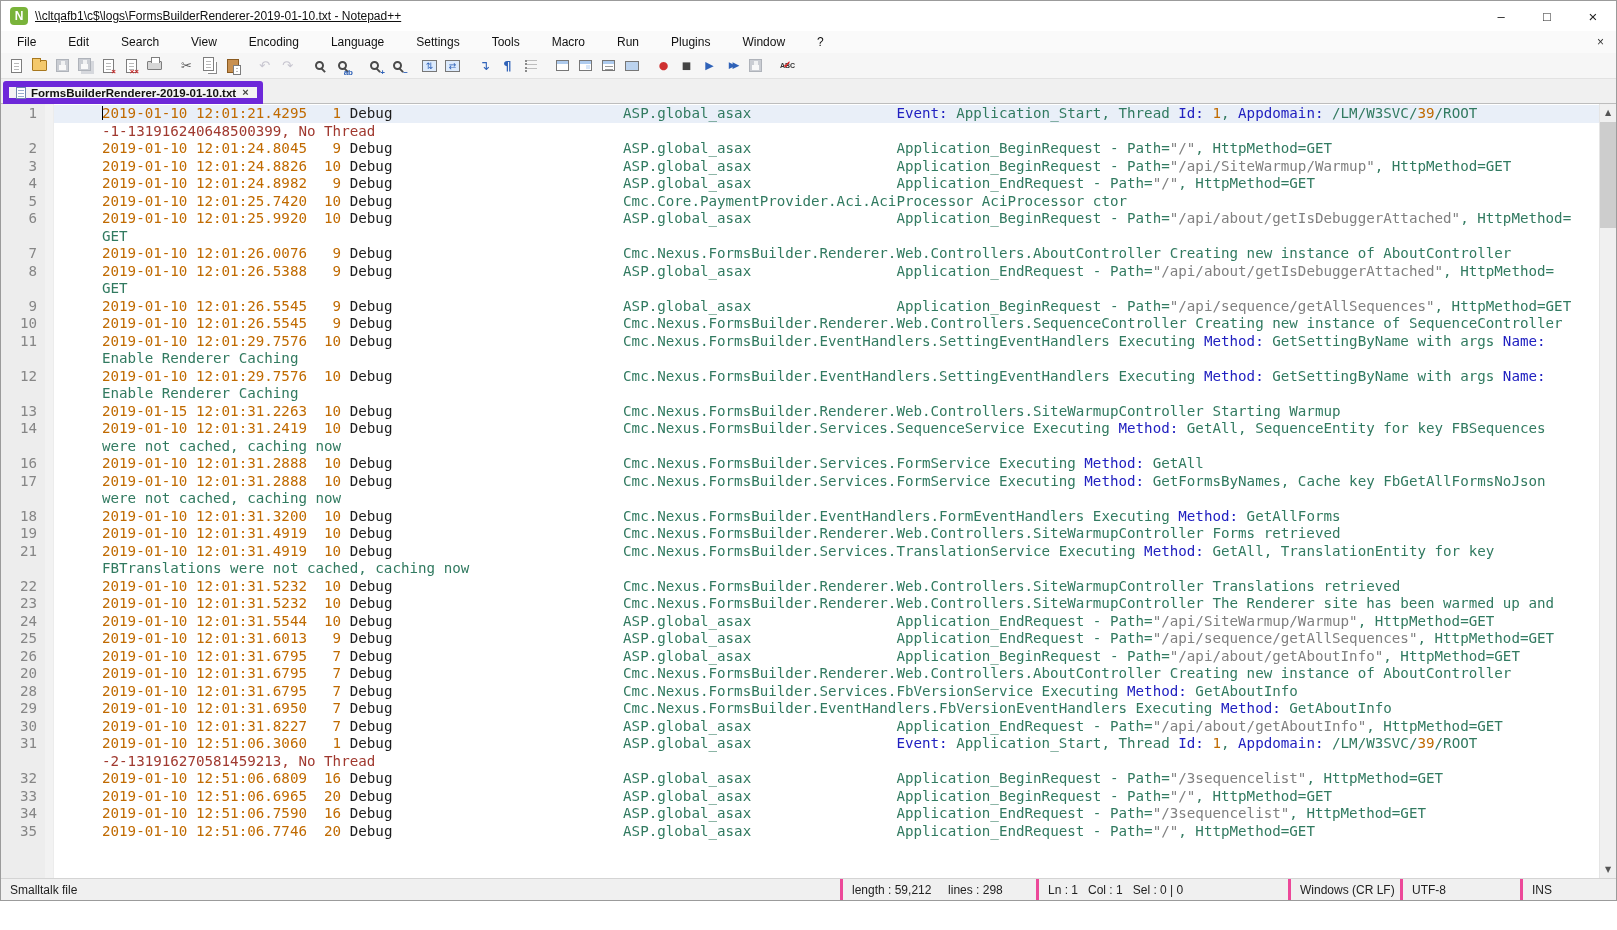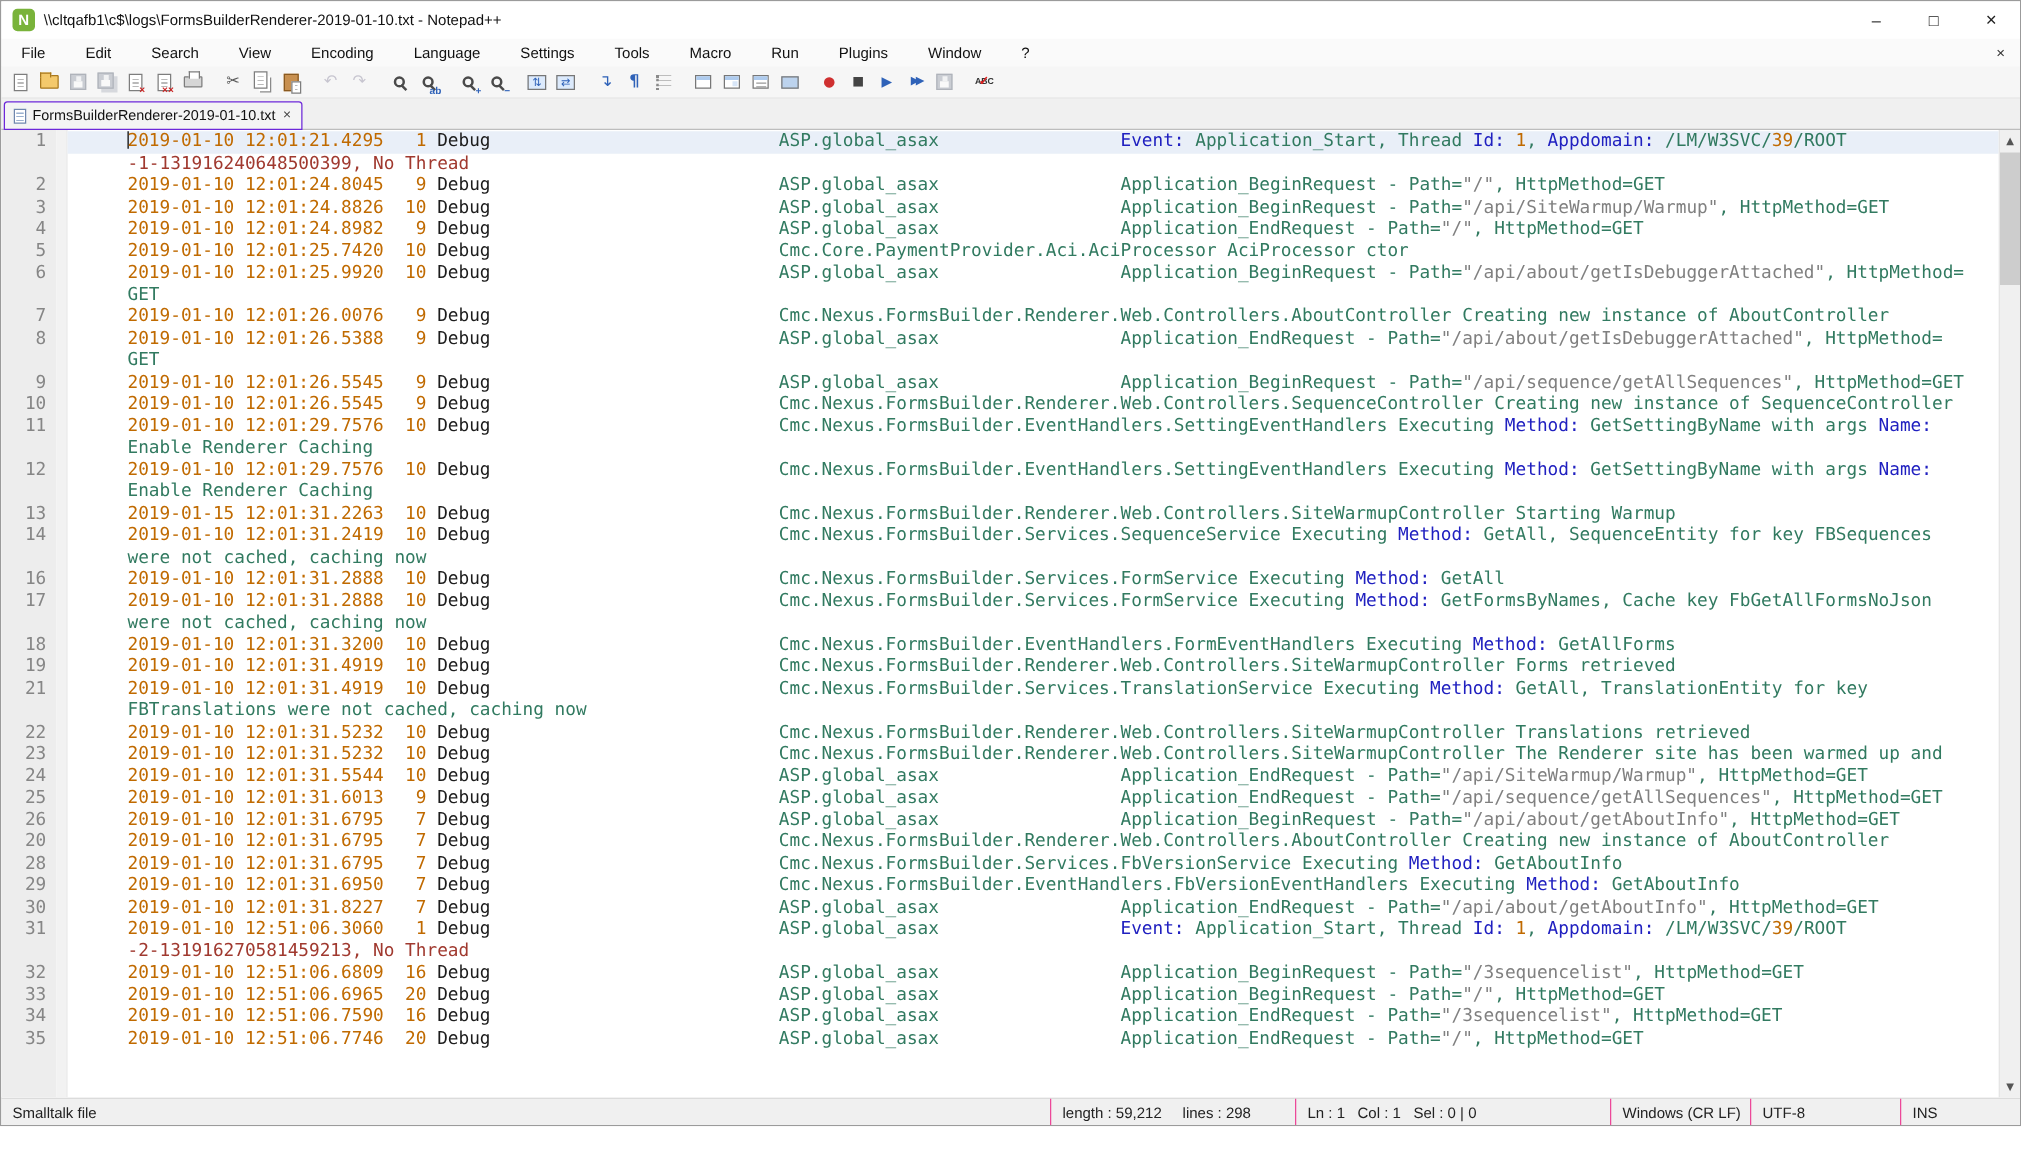--- a/index.html
+++ b/index.html
@@ -3,21 +3,21 @@
 <meta charset="utf-8">
 <style>
   * { box-sizing: border-box; }
   html,body { margin:0; padding:0; background:#fff; }
   body { font-family:"Liberation Sans", sans-serif; width:1617px; }
   .window { width:1617px; height:901px; border:1px solid #9b9b9b; display:flex; flex-direction:column; background:#fff; overflow:hidden; }
 
   
   .titlebar { height:30px; flex:none; display:flex; align-items:center; background:#ffffff; }
   .app-icon { width:18px; height:18px; margin:0 7px 0 9px; background:#79b33a; border-radius:4px; color:#fff; font-size:12px; font-weight:bold; display:flex; align-items:center; justify-content:center; }
-  .title-text { font-size:12px; color:#111; white-space:nowrap; }
+  .title-text { font-size:12px; color:#111; white-space:nowrap;text-decoration:underline; }
   .t-spacer { flex:1; }
   .wbtn { width:46px; height:30px; display:flex; align-items:center; justify-content:center; font-size:13px; color:#222; cursor:default; }
   .wbtn.close { font-size:15px; }
 
   
   .menubar { height:22px; flex:none; display:flex; align-items:center; background:#fafafa; font-size:12px; color:#111; }
   .menu-item { padding:0 16px; height:100%; display:flex; align-items:center; }
   .menu-x { margin-left:auto; padding:0 12px; font-size:12px; color:#333; }
 
   
@@ -50,21 +50,21 @@
   .win { width:13px; height:11px; border:1px solid #777; background:#fff; position:relative; display:inline-block; }
   .win:before { content:""; position:absolute; left:0; right:0; top:0; height:3px; background:#aecbee; }
   .win.w2:after { content:""; position:absolute; right:1px; top:4px; bottom:1px; width:4px; background:#d8e6f8; }
   .win.w3:after { content:""; position:absolute; left:2px; top:5px; width:8px; height:1px; background:#999; box-shadow:0 3px 0 #999; }
   .mon { width:14px; height:10px; border:1px solid #777; background:#bcd3ee; display:inline-block; }
   .abc { font-size:7px; font-weight:bold; color:#333; position:relative; letter-spacing:0; }
   .abc b { position:absolute; color:#d22; font-size:10px; left:3px; top:-3px; }
 
   
   .tabbar { height:25px; flex:none; background:#f0f0f0; display:flex; align-items:flex-end; padding-left:2px; border-bottom:1px solid #bdbdbd; }
-  .tab { height:23px; margin-bottom:-1px; display:flex; align-items:center; gap:5px; background:#f4f4f4; border:1px solid #6d28d9; border-radius:3px 3px 0 0; padding:0 7px; font-size:11.5px; color:#111; }
+  .tab { height:23px; margin-bottom:-1px; display:flex; align-items:center; gap:5px; background:#f4f4f4; border:6px solid #6d28d9; border-radius:3px 3px 0 0; padding:0 7px; font-size:11.5px; color:#111;font-weight:bold; }
   .tab-close { font-size:11px; color:#444; padding:0 1px; line-height:1; }
   .tabfile { width:10px; height:12px; background:#fff; border:1px solid #6f86ad; position:relative; display:inline-block; }
   .tabfile:after { content:""; position:absolute; left:1px; right:1px; top:2px; height:7px; background:repeating-linear-gradient(to bottom,#9ab0cf 0 1px,transparent 1px 3px); }
 
   
   .editor-wrap { flex:1; display:flex; position:relative; overflow:hidden; background:#fff; }
   .gutter-bg { position:absolute; left:0; top:0; bottom:0; width:44px; background:var(--c-gbg,#ededed); }
   .strip-bg { position:absolute; left:44px; top:0; bottom:0; width:9px; background:#f2f2f2; border-right:1px solid #ececec; }
   .lines { flex:1; overflow:hidden; padding-top:1px; position:relative; font-family:"DejaVu Sans Mono", monospace; font-size:14.2px; line-height:17.5px; }
   .row { display:flex; white-space:pre; }
@@ -81,21 +81,21 @@
   .sg-r { color:var(--c-r,#a0392f); }
 
   
   .vscroll { width:17px; flex:none; background:#f0f0f0; border-left:1px solid #e5e5e5; position:relative; }
   .varrow { height:17px; display:flex; align-items:center; justify-content:center; font-size:8px; color:#555; font-family:"DejaVu Sans", sans-serif; }
   .varrow.down { position:absolute; bottom:0; left:0; right:0; }
   .vthumb { position:absolute; top:18px; left:0; width:100%; height:106px; background:#cdcdcd; }
 
   
   .statusbar { height:22px; flex:none; background:#f0f0f0; border-top:1px solid #d4d4d4; display:flex; align-items:stretch; font-size:12px; color:#222; white-space:pre; }
-  .sp { display:flex; align-items:center; padding:0 9px; border-left:1px solid #ec4899; }
+  .sp { display:flex; align-items:center; padding:0 9px; border-left:3px solid #ec4899; }
   .sp:first-child { border-left:none; flex:1; }
   .sp.w-len { width:196px; }
   .sp.w-cur { width:252px; }
   .sp.w-eol { width:112px; }
   .sp.w-enc { width:120px; }
   .sp.w-ins { width:96px; }
 </style>
 </head>
 <body>
 

